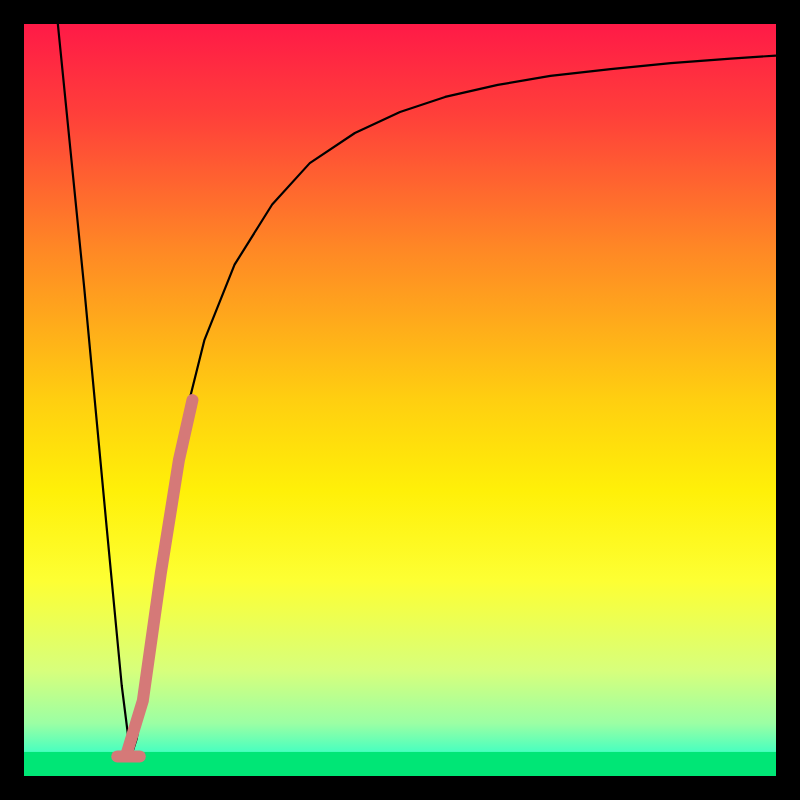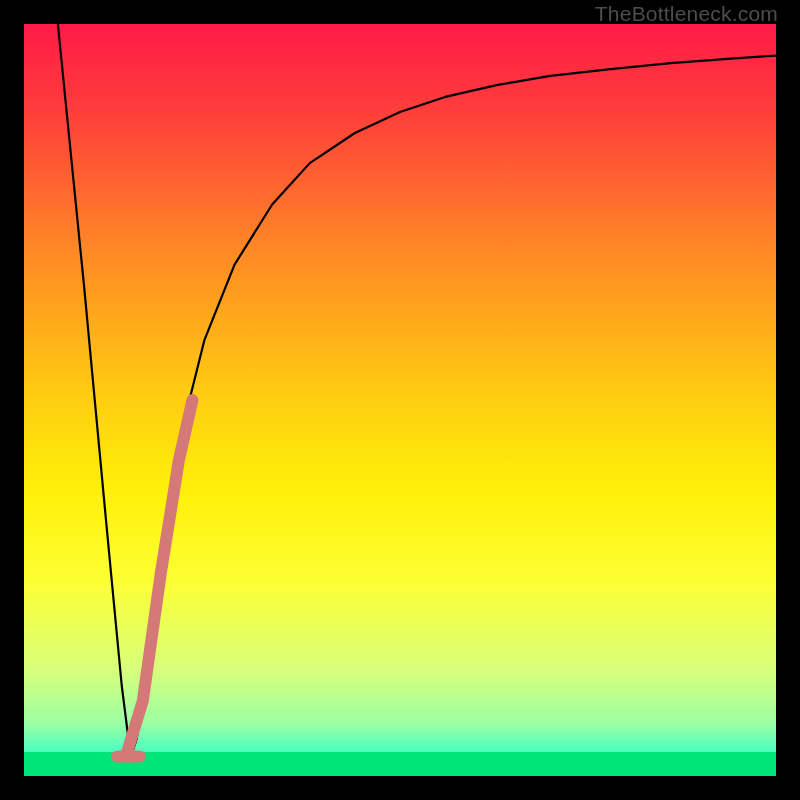--- a/index.html
+++ b/index.html
@@ -32,21 +32,20 @@
     font-size: 21px;
     font-weight: 400;
     letter-spacing: 0.2px;
   }
   svg { display: block; }
 </style>
 </head>
 <body>
 
 <div class="frame">
-  <div class="watermark">TheBottleneck.com</div>
 
   <div class="plot">
     <svg id="chart-svg" width="752" height="752" viewBox="0 0 752 752">
         <defs>
           <linearGradient id="bg-grad" x1="0" y1="0" x2="0" y2="1">
             <stop offset="0%" stop-color="#ff1a47"></stop>
             <stop offset="12%" stop-color="#ff3f3a"></stop>
             <stop offset="30%" stop-color="#ff8825"></stop>
             <stop offset="50%" stop-color="#ffcf10"></stop>
             <stop offset="62%" stop-color="#fff008"></stop>

